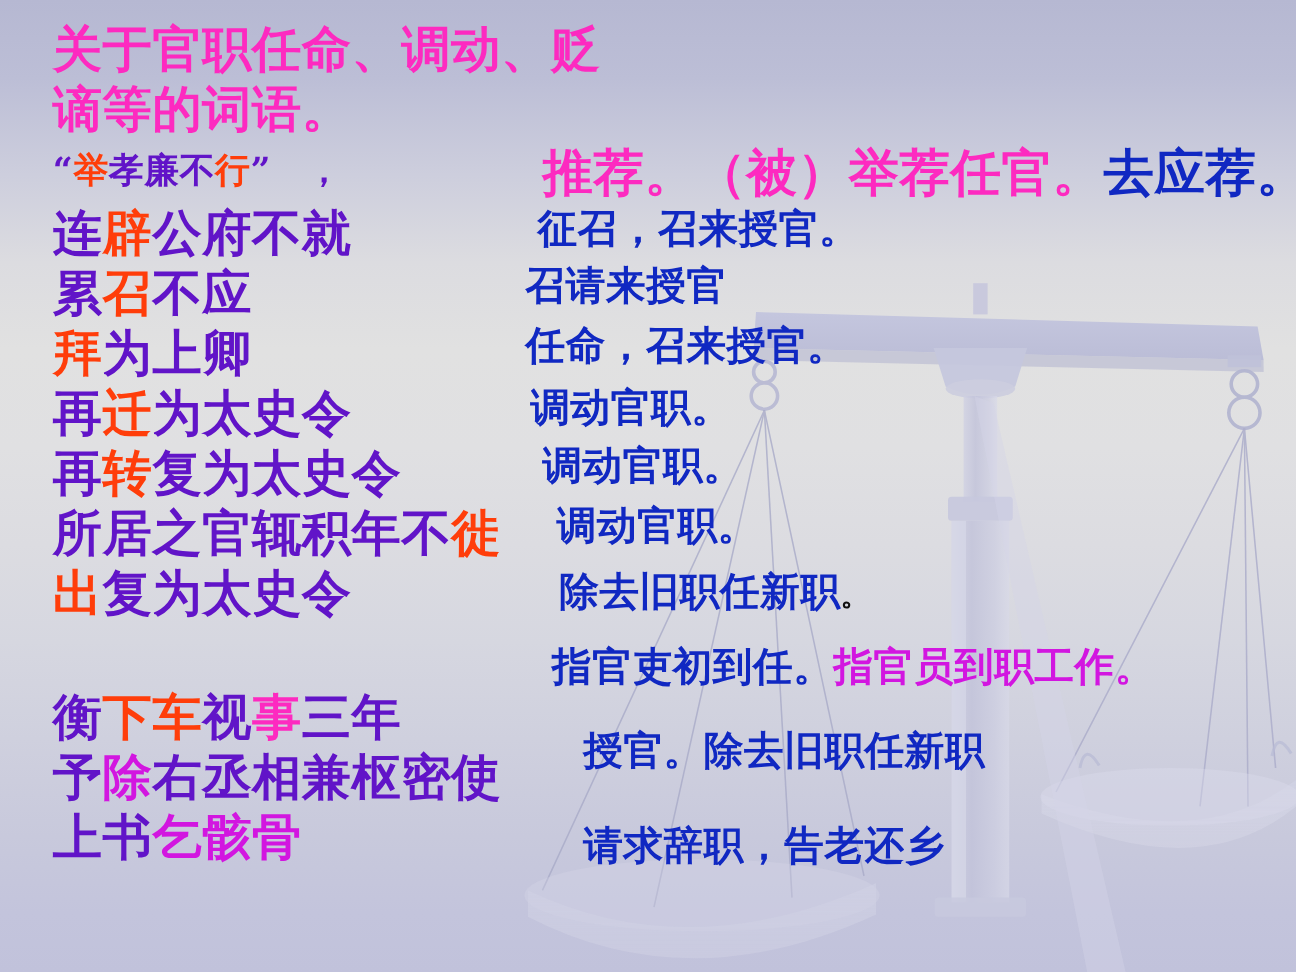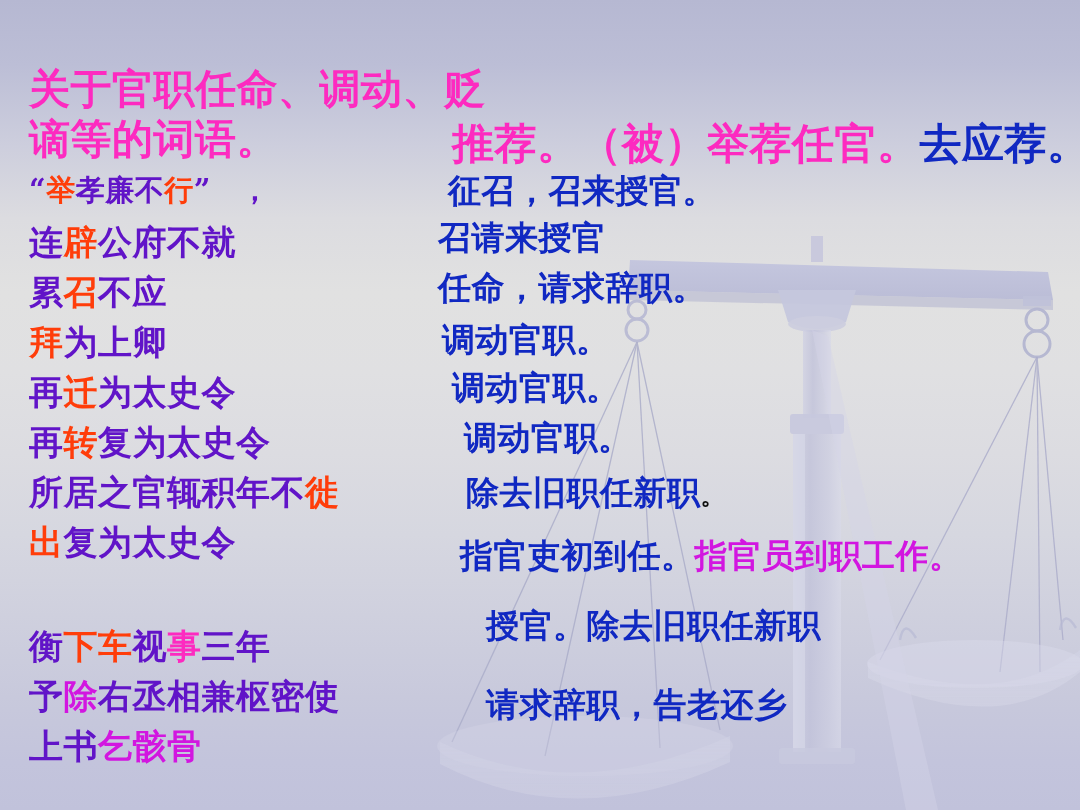--- a/index.html
+++ b/index.html
@@ -46,41 +46,40 @@
     position: absolute;
     white-space: nowrap;
   }
   .ln {
     white-space: nowrap;
     font-family: "DejaVu Serif", "Liberation Serif", serif;
     font-weight: bold;
     letter-spacing: 0.5px;
   }
   .left-col {
-    left: 29px;
+    left: 44px;
     top: 16px;
-    margin-top: 48px;
   }
   .right-col {
     left: 438px;
     top: 122px;
   }
 
   
   .c-pink   { color: #fd2ac0; }
   .c-purple { color: #6114c8; }
   .c-orange { color: #ff3d0a; }
   .c-blue   { color: #1028c2; }
   .c-magenta{ color: #d216e0; text-align: center; }
   .c-black  { color: #101010; }
 
   .l0 { font-size: 41px; line-height: 50px; }
   .l1 { font-size: 41px; line-height: 50px; }
   .lq { font-size: 29px; line-height: 53px; }
-  .lm { font-size: 34px; line-height: 50px; }
+  .lm { font-size: 41px; line-height: 50px; }
   .lgap { height: 54px; }
 
   .r0 { font-size: 42px; line-height: 44px; }
   .rm { font-size: 33px; line-height: 50px; }
 </style>
 </head>
 <body>
 
 <div id="slide">
 
@@ -219,21 +218,21 @@
 
     <div class="ln rm" style="padding-left:10px">
       <span class="c-blue">征召，召来授官。</span>
     </div>
 
     <div class="ln rm" style="padding-left:0px;line-height:44px">
       <span class="c-blue">召请来授官</span>
     </div>
 
     <div class="ln rm" style="padding-left:0px;line-height:56px">
-      <span class="c-blue">任命，请求辞职。</span>
+      <span class="c-blue">任命，召来授官。</span>
     </div>
 
     <div class="ln rm" style="padding-left:4px;line-height:48px">
       <span class="c-blue">调动官职。</span>
     </div>
 
     <div class="ln rm" style="padding-left:14px;line-height:48px">
       <span class="c-blue">调动官职。</span>
     </div>
 

